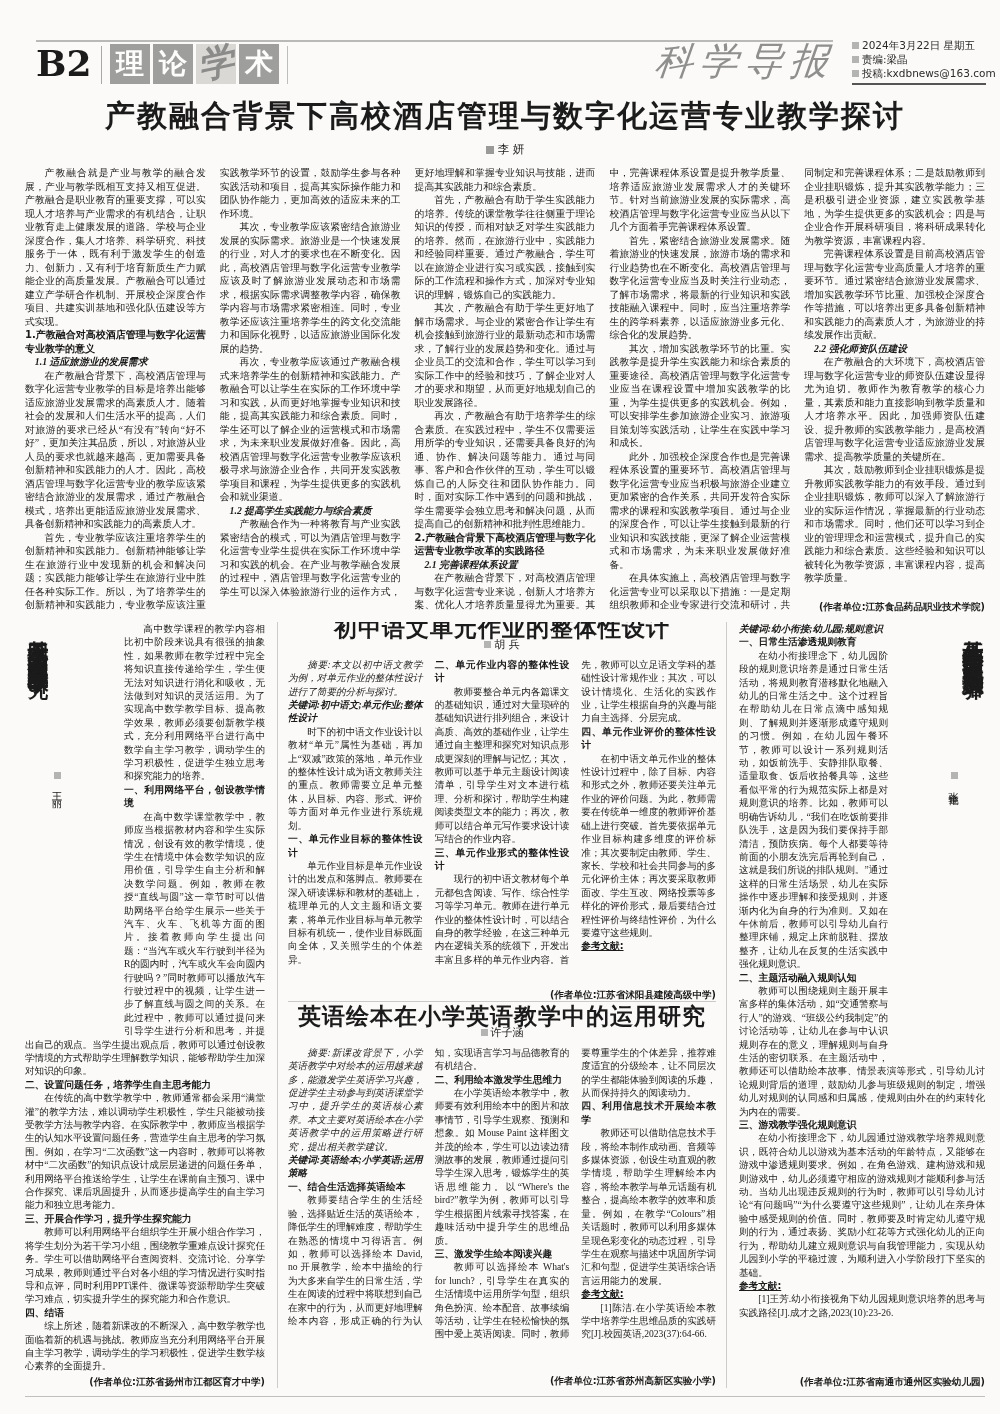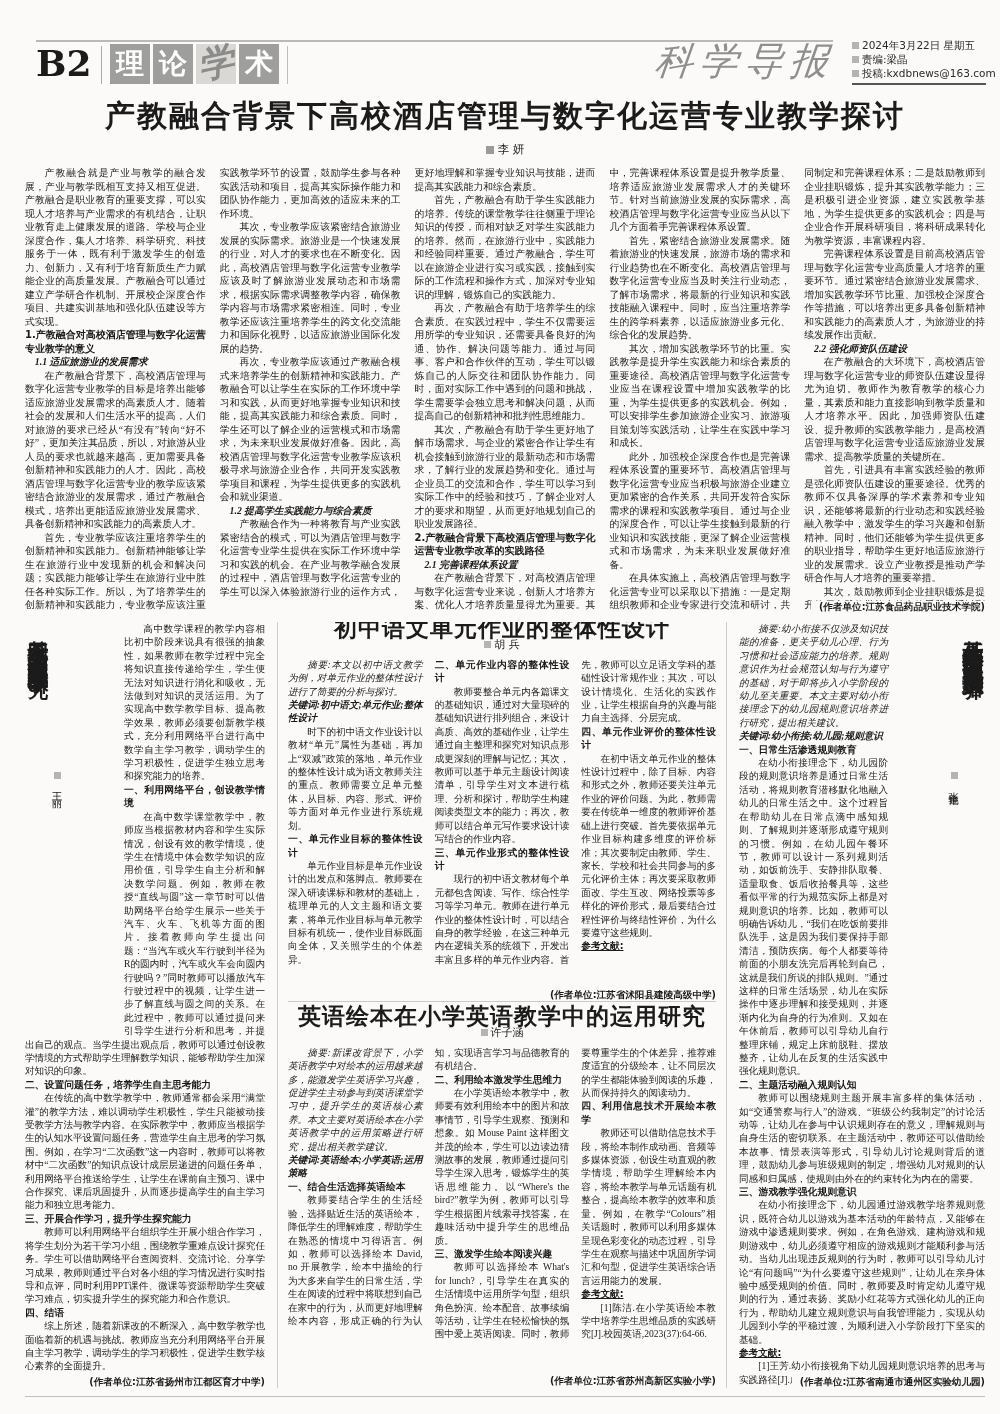--- a/index.html
+++ b/index.html
@@ -97,33 +97,32 @@
         <p class="p">产教融合就是产业与教学的融合发展，产业与教学既相互支持又相互促进。产教融合是职业教育的重要支撑，可以实现人才培养与产业需求的有机结合，让职业教育走上健康发展的道路。学校与企业深度合作，集人才培养、科学研究、科技服务于一体，既有利于激发学生的创造力、创新力，又有利于培育新质生产力赋能企业的高质量发展。产教融合可以通过建立产学研合作机制、开展校企深度合作项目、共建实训基地和强化队伍建设等方式实现。</p>
         <p class="h1">1.产教融合对高校酒店管理与数字化运营专业教学的意义</p>
         <p class="h2">1.1 适应旅游业的发展需求</p>
         <p class="p">在产教融合背景下，高校酒店管理与数字化运营专业教学的目标是培养出能够适应旅游业发展需求的高素质人才。随着社会的发展和人们生活水平的提高，人们对旅游的要求已经从“有没有”转向“好不好”，更加关注其品质，所以，对旅游从业人员的要求也就越来越高，更加需要具备创新精神和实践能力的人才。因此，高校酒店管理与数字化运营专业的教学应该紧密结合旅游业的发展需求，通过产教融合模式，培养出更能适应旅游业发展需求、具备创新精神和实践能力的高素质人才。</p>
         <p class="p">首先，专业教学应该注重培养学生的创新精神和实践能力。创新精神能够让学生在旅游行业中发现新的机会和解决问题；实践能力能够让学生在旅游行业中胜任各种实际工作。所以，为了培养学生的创新精神和实践能力，专业教学应该注重实践教学环节的设置，鼓励学生参与各种实践活动和项目，提高其实际操作能力和团队协作能力，更加高效的适应未来的工作环境。</p>
         <p class="p">其次，专业教学应该紧密结合旅游业发展的实际需求。旅游业是一个快速发展的行业，对人才的要求也在不断变化。因此，高校酒店管理与数字化运营专业教学应该及时了解旅游业发展动态和市场需求，根据实际需求调整教学内容，确保教学内容与市场需求紧密相连。同时，专业教学还应该注重培养学生的跨文化交流能力和国际化视野，以适应旅游业国际化发展的趋势。</p>
         <p class="p">再次，专业教学应该通过产教融合模式来培养学生的创新精神和实践能力。产教融合可以让学生在实际的工作环境中学习和实践，从而更好地掌握专业知识和技能，提高其实践能力和综合素质。同时，学生还可以了解企业的运营模式和市场需求，为未来职业发展做好准备。因此，高校酒店管理与数字化运营专业教学应该积极寻求与旅游企业合作，共同开发实践教学项目和课程，为学生提供更多的实践机会和就业渠道。</p>
         <p class="h2">1.2 提高学生实践能力与综合素质</p>
         <p class="p">产教融合作为一种将教育与产业实践紧密结合的模式，可以为酒店管理与数字化运营专业学生提供在实际工作环境中学习和实践的机会。在产业与教学融合发展的过程中，酒店管理与数字化运营专业的学生可以深入体验旅游行业的运作方式，更好地理解和掌握专业知识与技能，进而提高其实践能力和综合素质。</p>
         <p class="p">首先，产教融合有助于学生实践能力的培养。传统的课堂教学往往侧重于理论知识的传授，而相对缺乏对学生实践能力的培养。然而，在旅游行业中，实践能力和经验同样重要。通过产教融合，学生可以在旅游企业进行实习或实践，接触到实际的工作流程和操作方式，加深对专业知识的理解，锻炼自己的实践能力。</p>
+        <p class="p">其次，产教融合有助于学生更好地了解市场需求。与企业的紧密合作让学生有机会接触到旅游行业的最新动态和市场需求，了解行业的发展趋势和变化。通过与企业员工的交流和合作，学生可以学习到实际工作中的经验和技巧，了解企业对人才的要求和期望，从而更好地规划自己的职业发展路径。</p>
         <p class="p">再次，产教融合有助于培养学生的综合素质。在实践过程中，学生不仅需要运用所学的专业知识，还需要具备良好的沟通、协作、解决问题等能力。通过与同事、客户和合作伙伴的互动，学生可以锻炼自己的人际交往和团队协作能力。同时，面对实际工作中遇到的问题和挑战，学生需要学会独立思考和解决问题，从而提高自己的创新精神和批判性思维能力。</p>
-        <p class="p">其次，产教融合有助于学生更好地了解市场需求。与企业的紧密合作让学生有机会接触到旅游行业的最新动态和市场需求，了解行业的发展趋势和变化。通过与企业员工的交流和合作，学生可以学习到实际工作中的经验和技巧，了解企业对人才的要求和期望，从而更好地规划自己的职业发展路径。</p>
         <p class="h1">2.产教融合背景下高校酒店管理与数字化运营专业教学改革的实践路径</p>
         <p class="h2">2.1 完善课程体系设置</p>
         <p class="p">在产教融合背景下，对高校酒店管理与数字化运营专业来说，创新人才培养方案、优化人才培养质量显得尤为重要。其中，完善课程体系设置是提升教学质量、培养适应旅游业发展需求人才的关键环节。针对当前旅游业发展的实际需求，高校酒店管理与数字化运营专业应当从以下几个方面着手完善课程体系设置。</p>
         <p class="p">首先，紧密结合旅游业发展需求。随着旅游业的快速发展，旅游市场的需求和行业趋势也在不断变化。高校酒店管理与数字化运营专业应当及时关注行业动态，了解市场需求，将最新的行业知识和实践技能融入课程中。同时，应当注重培养学生的跨学科素养，以适应旅游业多元化、综合化的发展趋势。</p>
         <p class="p">其次，增加实践教学环节的比重。实践教学是提升学生实践能力和综合素质的重要途径。高校酒店管理与数字化运营专业应当在课程设置中增加实践教学的比重，为学生提供更多的实践机会。例如，可以安排学生参加旅游企业实习、旅游项目策划等实践活动，让学生在实践中学习和成长。</p>
         <p class="p">此外，加强校企深度合作也是完善课程体系设置的重要环节。高校酒店管理与数字化运营专业应当积极与旅游企业建立更加紧密的合作关系，共同开发符合实际需求的课程和实践教学项目。通过与企业的深度合作，可以让学生接触到最新的行业知识和实践技能，更深了解企业运营模式和市场需求，为未来职业发展做好准备。</p>
         <p class="p">在具体实施上，高校酒店管理与数字化运营专业可以采取以下措施：一是定期组织教师和企业专家进行交流和研讨，共同制定和完善课程体系；二是鼓励教师到企业挂职锻炼，提升其实践教学能力；三是积极引进企业资源，建立实践教学基地，为学生提供更多的实践机会；四是与企业合作开展科研项目，将科研成果转化为教学资源，丰富课程内容。</p>
         <p class="p">完善课程体系设置是目前高校酒店管理与数字化运营专业高质量人才培养的重要环节。通过紧密结合旅游业发展需求、增加实践教学环节比重、加强校企深度合作等措施，可以培养出更多具备创新精神和实践能力的高素质人才，为旅游业的持续发展作出贡献。</p>
         <p class="h2">2.2 强化师资队伍建设</p>
         <p class="p">在产教融合的大环境下，高校酒店管理与数字化运营专业的师资队伍建设显得尤为迫切。教师作为教育教学的核心力量，其素质和能力直接影响到教学质量和人才培养水平。因此，加强师资队伍建设、提升教师的实践教学能力，是高校酒店管理与数字化运营专业适应旅游业发展需求、提高教学质量的关键所在。</p>
-        <p class="p">首先，引进具有丰富实践经验的教师是强化师资队伍建设的重要途径。优秀的教师不仅具备深厚的学术素养和专业知识，还能够将最新的行业动态和实践经验融入教学中，激发学生的学习兴趣和创新精神。同时，他们还能够为学生提供更多的职业指导，帮助学生更好地适应旅游行业的发展需求。设立产业教授是推动产学研合作与人才培养的重要举措。</p>
         <p class="p">其次，鼓励教师到企业挂职锻炼是提升教师实践教学能力的有效手段。通过到企业挂职锻炼，教师可以深入了解旅游行业的实际运作情况，掌握最新的行业动态和市场需求。同时，他们还可以学习到企业的管理理念和运营模式，提升自己的实践能力和综合素质。这些经验和知识可以被转化为教学资源，丰富课程内容，提高教学质量。</p>
       </div>
     <div class="unit-abs">(作者单位:江苏食品药品职业技术学院)</div>
   </div>
 
   <div class="lower">
 
     <div class="blk art">
       <div class="vtitle left">
         <div class="vt-text">基于网络平台的高中数学自主学习教学研究</div>
@@ -183,21 +182,20 @@
         <div class="unit-abs">(作者单位:江苏省苏州高新区实验小学)</div>
       </div>
     </div>
 
     <div class="blk art">
       <div class="vtitle right">
         <div class="vt-text">基于幼小衔接理念下的幼儿园规则意识培养</div>
         <div class="vt-author"><span class="sq"></span><span>张金艳</span></div>
       </div>
       <div>
-          <p class="abs">摘要:幼小衔接不仅涉及知识技能的准备，更关乎幼儿心理、行为习惯和社会适应能力的培养。规则意识作为社会规范认知与行为遵守的基础，对于即将步入小学阶段的幼儿至关重要。本文主要对幼小衔接理念下的幼儿园规则意识培养进行研究，提出相关建议。</p>
           <p class="kw">关键词:幼小衔接;幼儿园;规则意识</p>
           <p class="bh">一、日常生活渗透规则教育</p>
           <p class="p">在幼小衔接理念下，幼儿园阶段的规则意识培养是通过日常生活活动，将规则教育潜移默化地融入幼儿的日常生活之中。这个过程旨在帮助幼儿在日常点滴中感知规则、了解规则并逐渐形成遵守规则的习惯。例如，在幼儿园午餐环节，教师可以设计一系列规则活动，如饭前洗手、安静排队取餐、适量取食、饭后收拾餐具等，这些看似平常的行为规范实际上都是对规则意识的培养。比如，教师可以明确告诉幼儿，“我们在吃饭前要排队洗手，这是因为我们要保持手部清洁，预防疾病。每个人都要等待前面的小朋友洗完后再轮到自己，这就是我们所说的排队规则。”通过这样的日常生活场景，幼儿在实际操作中逐步理解和接受规则，并逐渐内化为自身的行为准则。又如在午休前后，教师可以引导幼儿自行整理床铺，规定上床前脱鞋、摆放整齐，让幼儿在反复的生活实践中强化规则意识。</p>
           <p class="bh">二、主题活动融入规则认知</p>
           <p class="p">教师可以围绕规则主题开展丰富多样的集体活动，如“交通警察与行人”的游戏、“班级公约我制定”的讨论活动等，让幼儿在参与中认识规则存在的意义，理解规则与自身生活的密切联系。在主题活动中，教师还可以借助绘本故事、情景表演等形式，引导幼儿讨论规则背后的道理，鼓励幼儿参与班级规则的制定，增强幼儿对规则的认同感和归属感，使规则由外在的约束转化为内在的需要。</p>
           <p class="bh">三、游戏教学强化规则意识</p>
           <p class="p">在幼小衔接理念下，幼儿园通过游戏教学培养规则意识，既符合幼儿以游戏为基本活动的年龄特点，又能够在游戏中渗透规则要求。例如，在角色游戏、建构游戏和规则游戏中，幼儿必须遵守相应的游戏规则才能顺利参与活动。当幼儿出现违反规则的行为时，教师可以引导幼儿讨论“有问题吗”“为什么要遵守这些规则”，让幼儿在亲身体验中感受规则的价值。同时，教师要及时肯定幼儿遵守规则的行为，通过表扬、奖励小红花等方式强化幼儿的正向行为，帮助幼儿建立规则意识与自我管理能力，实现从幼儿园到小学的平稳过渡，为顺利进入小学阶段打下坚实的基础。</p>
           <p class="refh">参考文献:</p>
           <p class="ref">[1]王芳.幼小衔接视角下幼儿园规则意识培养的思考与实践路径[J].成才之路,2023(10):23-26.</p>
         </div>

